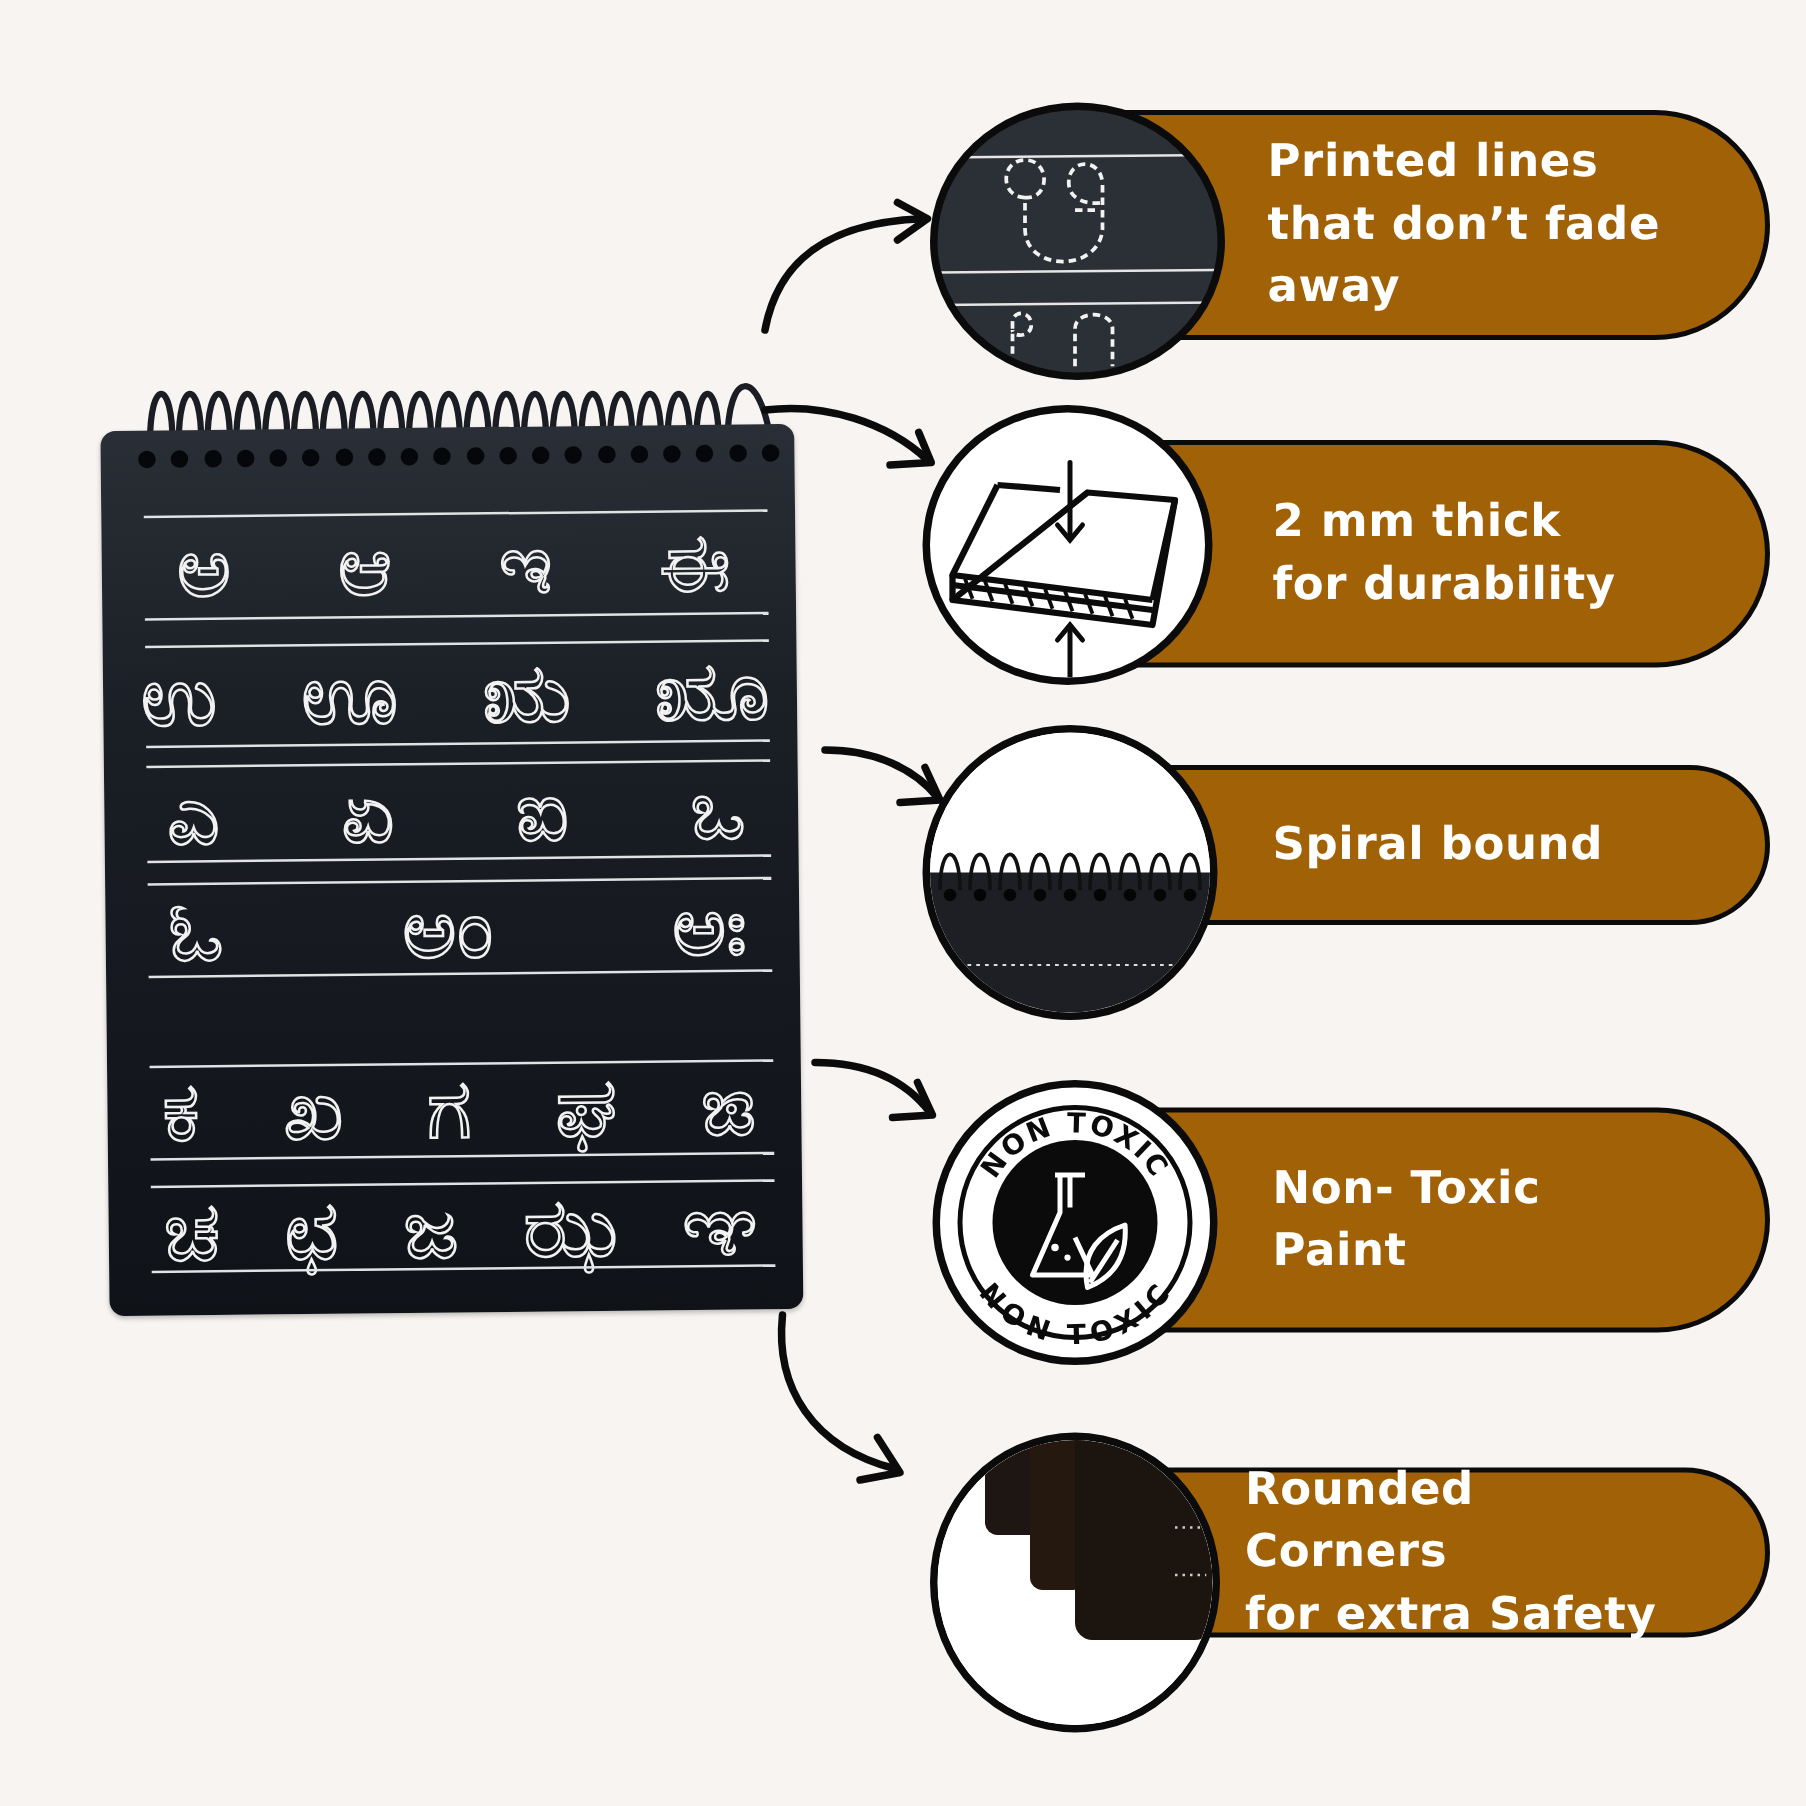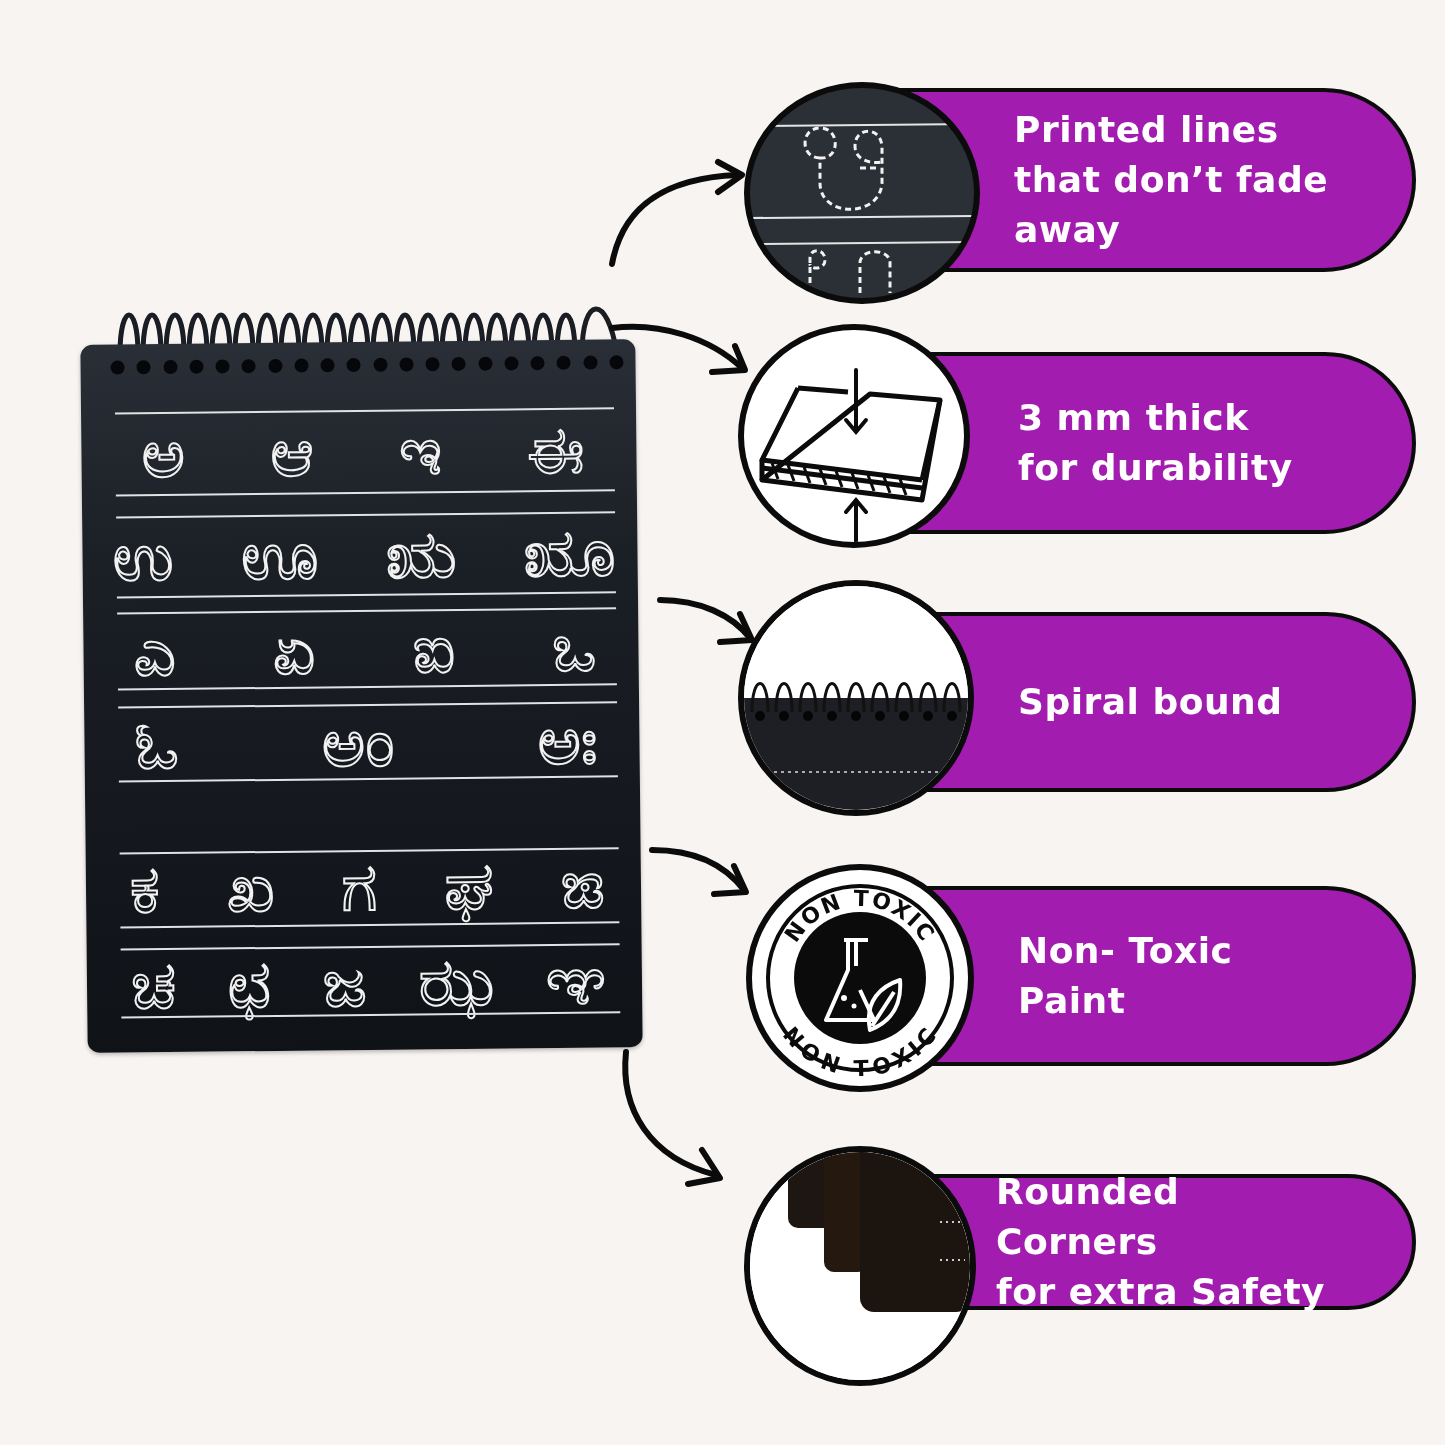--- a/index.html
+++ b/index.html
@@ -11,21 +11,21 @@
            border-radius:12px; transform:rotate(-0.6deg); box-shadow:0 2px 4px rgba(0,0,0,.25);
            background:linear-gradient(180deg,#2a2f37 0%,#1b1f26 30%,#0f1217 100%); }
   .holes { position:absolute; left:30px; top:16px; right:12px; height:16px; display:flex; justify-content:space-between; }
   .hole { width:14px; height:14px; border-radius:50%; background:#05070a; }
   .spiral { position:absolute; left:112px; top:292px; width:510px; height:70px; }
   .row-line { position:absolute; left:34px; right:22px; height:2px; background:#dfe3e6; }
   .glyph-row { position:absolute; left:30px; right:22px; display:flex; justify-content:space-between; align-items:center; }
   .glyph { color:transparent; -webkit-text-stroke:2px #f2f2f2; font-size:66px; line-height:1; 
            font-family:"DejaVu Sans", sans-serif; text-shadow:none; }
   
-  .pill { position:absolute; left:880px; width:536px; background:#a21caf; border:4px solid #0b0b0b;
+  .pill { position:absolute; left:880px; width:536px; background:#a16207; border:4px solid #0b0b0b;
           border-radius:0 95px 95px 0; box-sizing:border-box; display:flex; align-items:center; }
   .pill-text { color:#fff; font-family:"DejaVu Sans", sans-serif; font-weight:bold; font-size:36px; line-height:50px;
                letter-spacing:0.5px; }
   .badge { position:absolute; border:6px solid #0b0b0b; border-radius:50%; overflow:hidden; box-sizing:border-box; background:#fff; }
   svg { display:block; }
 </style>
 </head>
 <body>
 
 <svg class="spiral" viewBox="0 0 510 70">
@@ -162,21 +162,21 @@
     <g fill="none" stroke="#f2f2f2" stroke-width="3" stroke-dasharray="6 4">
       <path d="M70 70 C50 70 50 40 70 40 C90 40 90 70 72 70 L70 70 L70 95 C70 130 130 130 132 95 L132 60 C132 38 105 38 105 58 C105 72 120 76 132 74"></path>
       <path d="M110 80 L128 80"></path>
       <path d="M60 205 L60 170 C60 160 75 160 75 172 C75 182 60 182 60 176"></path>
       <path d="M110 205 L110 175 C110 160 140 160 140 175 L140 205"></path>
     </g>
   </svg>
 </div>
 
 <div class="pill" style="top:352px;height:182px;padding-left:134px">
-  <span class="pill-text" style="white-space:pre-line">3 mm thick
+  <span class="pill-text" style="white-space:pre-line">2 mm thick
 for durability</span>
 </div>
 <div class="badge" style="left:738px;top:324px;width:232px;height:224px">
   <svg width="220" height="212" viewBox="0 0 220 212">
     <g fill="none" stroke="#0b0b0b" stroke-width="5" stroke-linejoin="round">
       <path d="M54 58 L104 62 M126 64 L196 70 L178 170 L18 150 Z" fill="#fff"></path>
       <path d="M54 58 L18 130 L178 150"></path>
       <path d="M18 130 L18 150"></path>
       <path d="M178 150 L196 70"></path>
       <path d="M18 138 L178 158"></path>
@@ -194,21 +194,21 @@
     </g>
     <g stroke="#0b0b0b" stroke-width="4" fill="none" stroke-linecap="round">
       <line x1="112" y1="40" x2="112" y2="100"></line>
         <path d="M102 90 L112 102 L122 90"></path>
       <line x1="112" y1="212" x2="112" y2="172"></line>
         <path d="M102 182 L112 170 L122 182"></path>
     </g>
   </svg>
 </div>
 
-<div class="pill" style="top:612px;height:180px;padding-left:134px">
+<div class="pill" style="top:612px;height:128px;padding-left:134px">
   <span class="pill-text">Spiral bound</span>
 </div>
 <div class="badge" style="left:738px;top:580px;width:236px;height:236px">
   <svg width="224" height="224" viewBox="0 0 224 224">
     <rect x="0" y="0" width="224" height="112" fill="#ffffff"></rect>
     <rect x="0" y="112" width="224" height="112" fill="#1d1f24"></rect>
     <g fill="none" stroke="#111" stroke-width="3">
       <path d="M8 126 C8 88 24 88 24 126"></path>
         <path d="M32 126 C32 88 48 88 48 126"></path>
         <path d="M56 126 C56 88 72 88 72 126"></path>

